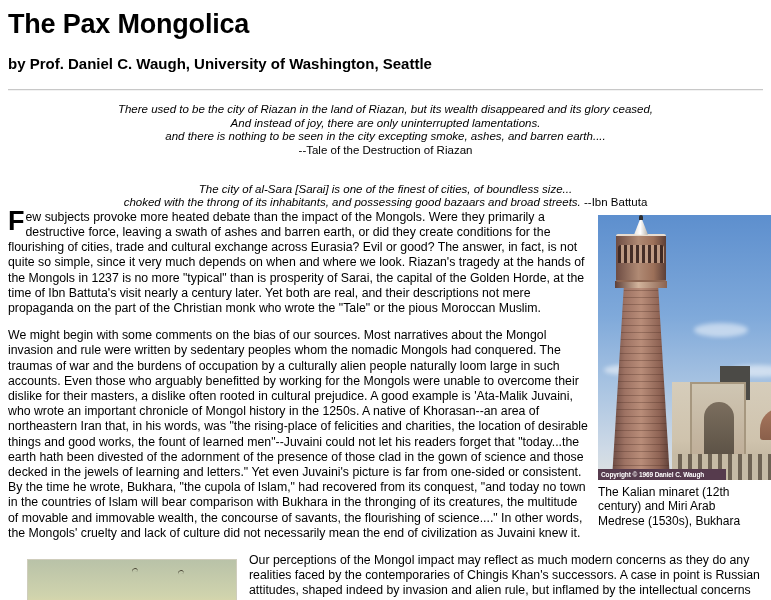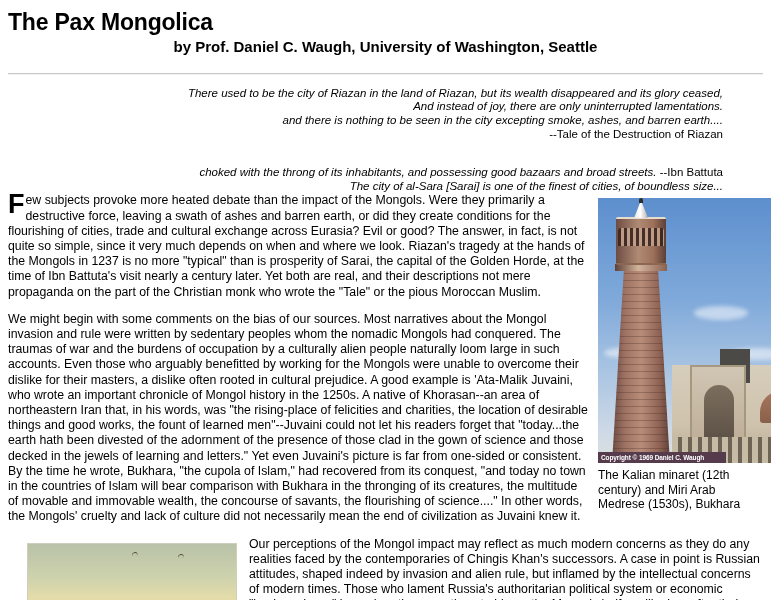--- a/index.html
+++ b/index.html
@@ -15,42 +15,41 @@
     font-family: "Liberation Sans", sans-serif;
     color: #000000;
     position: relative;
   }
   .page {
     padding: 6px 8px 0 8px;
     box-sizing: border-box;
     width: 771px;
   }
   h1.title {
-    font-size: 23px;
+    font-size: 27px;
     font-weight: bold;
     margin: 4px 0 0 0;
     line-height: 1.1;
     letter-spacing: -0.2px;
   }
   h2.byline {
     font-size: 15px;
     font-weight: bold;
-    margin: 4px 0 0 0;
+    margin: 16px 0 0 0;
     line-height: 1.1;
-    text-align: center;
   }
   hr.rule {
     border: none;
     border-top: 1px solid #c8c8c8;
     border-bottom: 1px solid #f2f2f2;
     margin: 17px 0 0 0;
     height: 0;
   }
   .quote-block {
-    text-align: right;
+    text-align: center;
     font-style: italic;
     font-size: 11.5px;
     line-height: 13.6px;
     margin-top: 12px;
     padding: 0 40px;
   }
   .quote-block .attrib {
     font-style: normal;
     font-weight: normal;
   }
@@ -286,22 +285,22 @@
   <div class="quote-block">
     <div>There used to be the city of Riazan in the land of Riazan, but its wealth disappeared and its glory ceased,</div>
     <div>And instead of joy, there are only uninterrupted lamentations.</div>
     <div>and there is nothing to be seen in the city excepting smoke, ashes, and barren earth....</div>
     <div class="attrib">--Tale of the Destruction of Riazan</div>
   </div>
 
   <div class="quote-gap"></div>
 
   <div class="quote-block">
+    <div>The city of al-Sara [Sarai] is one of the finest of cities, of boundless size...</div>
     <div><span>choked with the throng of its inhabitants, and possessing good bazaars and broad streets.</span> <span class="attrib">--Ibn Battuta</span></div>
-    <div>The city of al-Sara [Sarai] is one of the finest of cities, of boundless size...</div>
   </div>
 
   <div class="body-text clearfix">
 
     <div class="fig-right">
       <div class="photo-minaret">
         <div class="cloud" style="left:96px; top:108px; width:54px; height:14px;"></div>
         <div class="cloud" style="left:130px; top:150px; width:60px; height:12px;"></div>
         <div class="cloud" style="left:6px; top:150px; width:40px; height:10px;"></div>
         <div class="m-shaft"></div>

